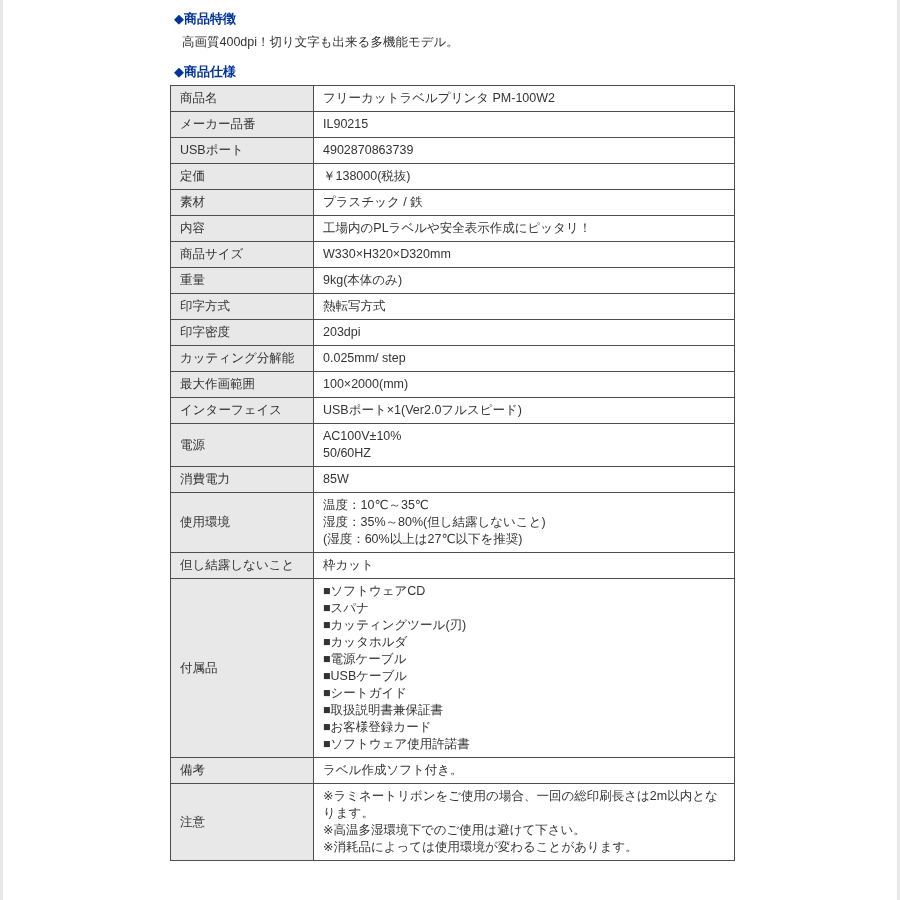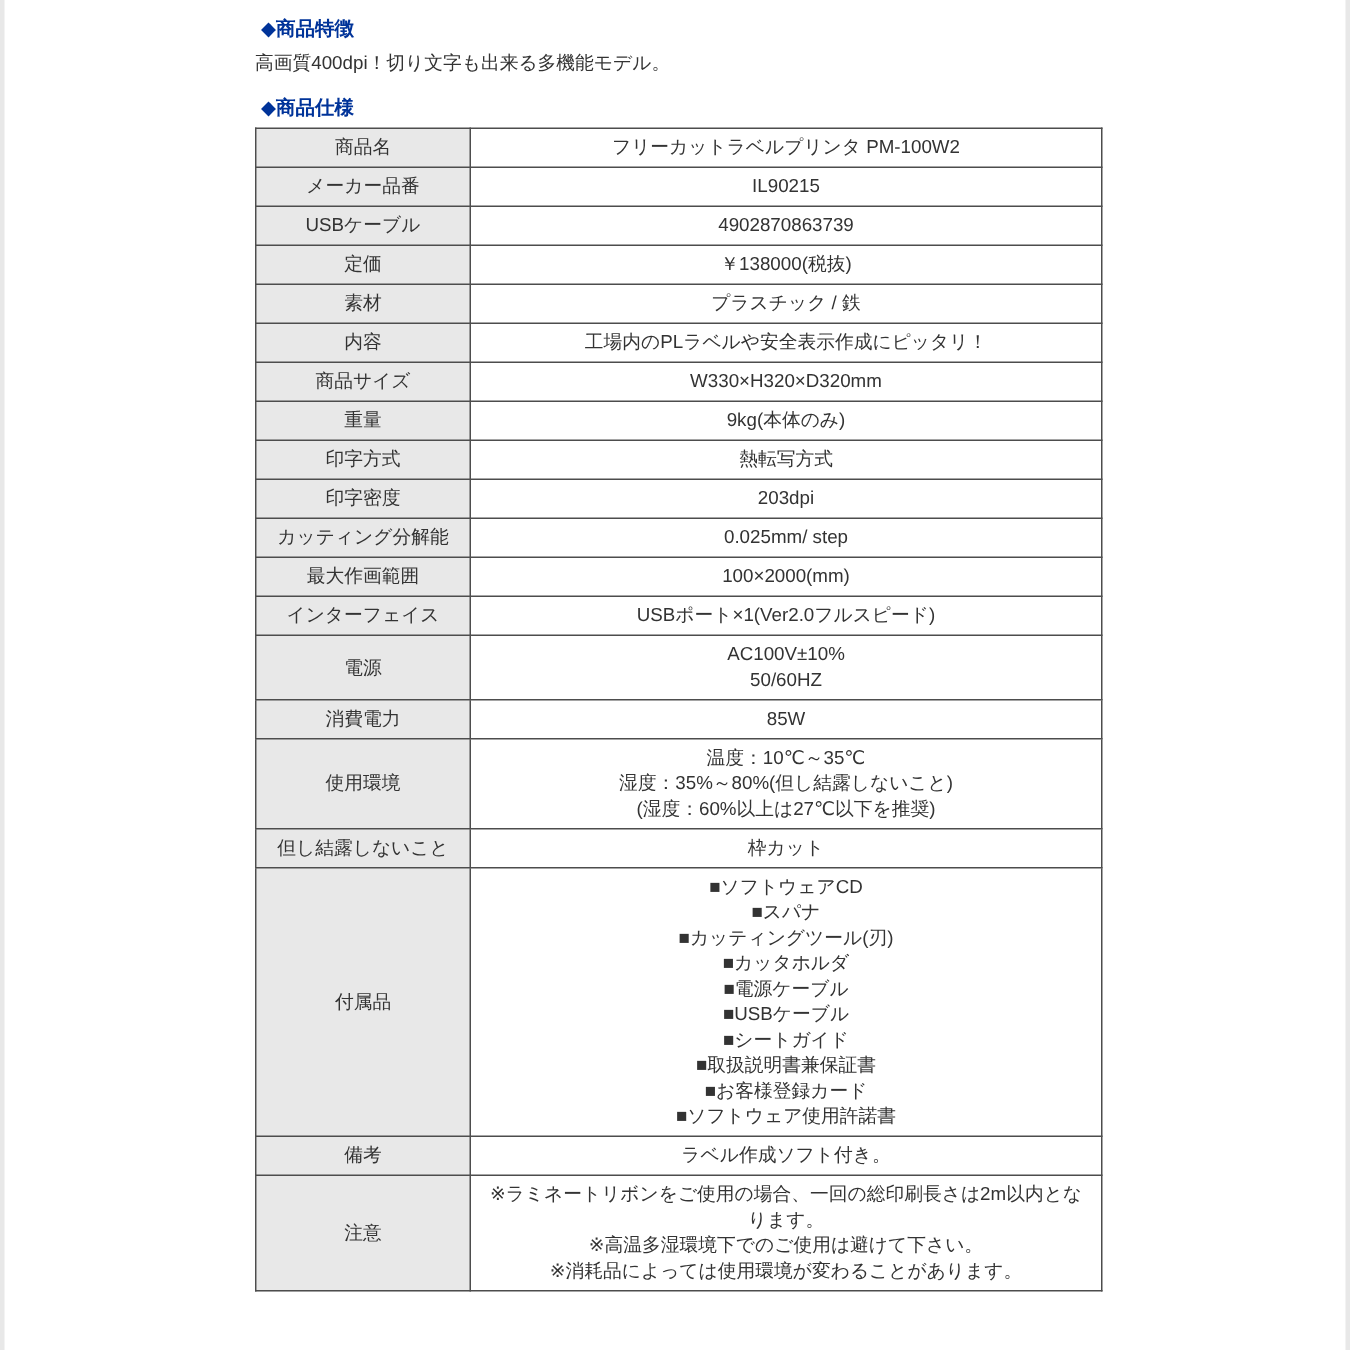--- a/index.html
+++ b/index.html
@@ -25,37 +25,37 @@
   .section-heading {
     font-size: 13px;
     font-weight: bold;
     color: #003399;
     margin: 4px 0 2px 4px;
     line-height: 18px;
   }
   .features-text {
     font-size: 12.5px;
     color: #333333;
-    margin: 6px 0 12px 0;
+    margin: 6px 0 12px 12px;
     line-height: 17px;
   }
   table.spec-table {
     border-collapse: collapse;
     width: 565px;
     table-layout: fixed;
     margin-top: 4px;
   }
   table.spec-table th,
   table.spec-table td {
     border: 1px solid #4d4d4d;
     font-size: 12.5px;
     line-height: 17px;
     padding: 4px 9px;
     vertical-align: middle;
-    text-align: center;
+    text-align: left;
     word-break: break-all;
   }
   table.spec-table th {
     background: #e8e8e8;
     font-weight: normal;
     width: 124px;
     color: #333333;
   }
   table.spec-table td {
     background: #ffffff;
@@ -80,21 +80,21 @@
             <div>フリーカットラベルプリンタ PM-100W2</div>
           </td>
         </tr>
         <tr>
           <th>メーカー品番</th>
           <td>
             <div>IL90215</div>
           </td>
         </tr>
         <tr>
-          <th>USBケーブル</th>
+          <th>USBポート</th>
           <td>
             <div>4902870863739</div>
           </td>
         </tr>
         <tr>
           <th>定価</th>
           <td>
             <div>￥138000(税抜)</div>
           </td>
         </tr>

